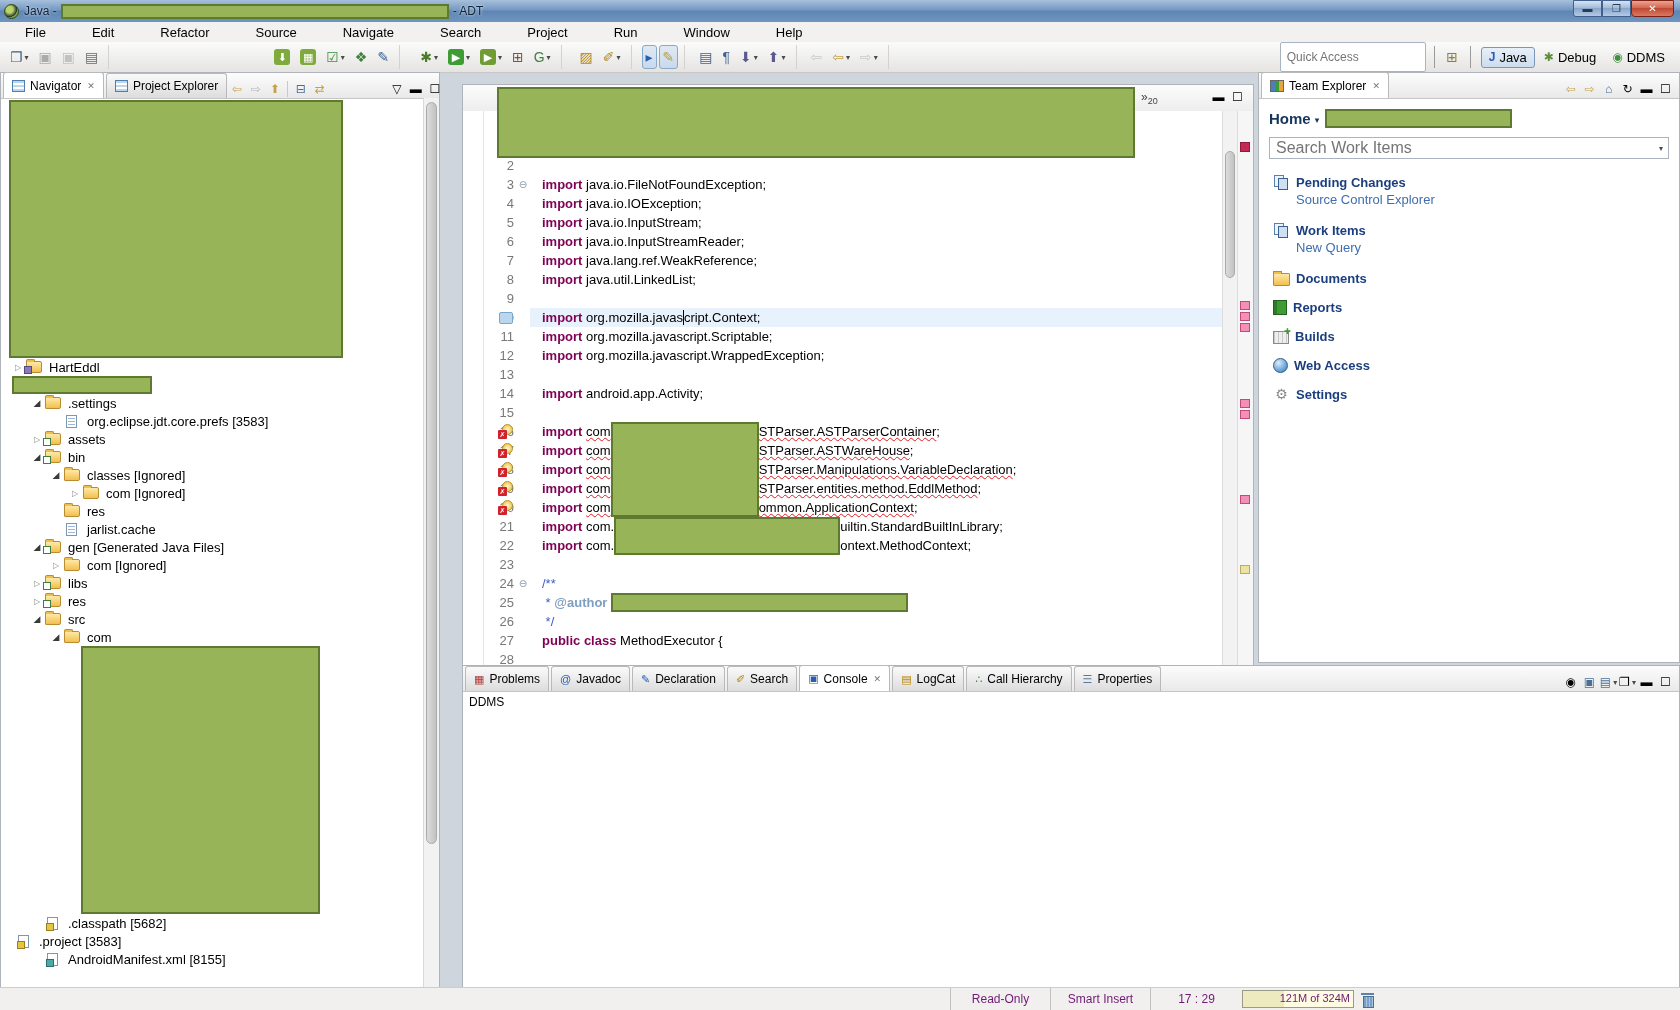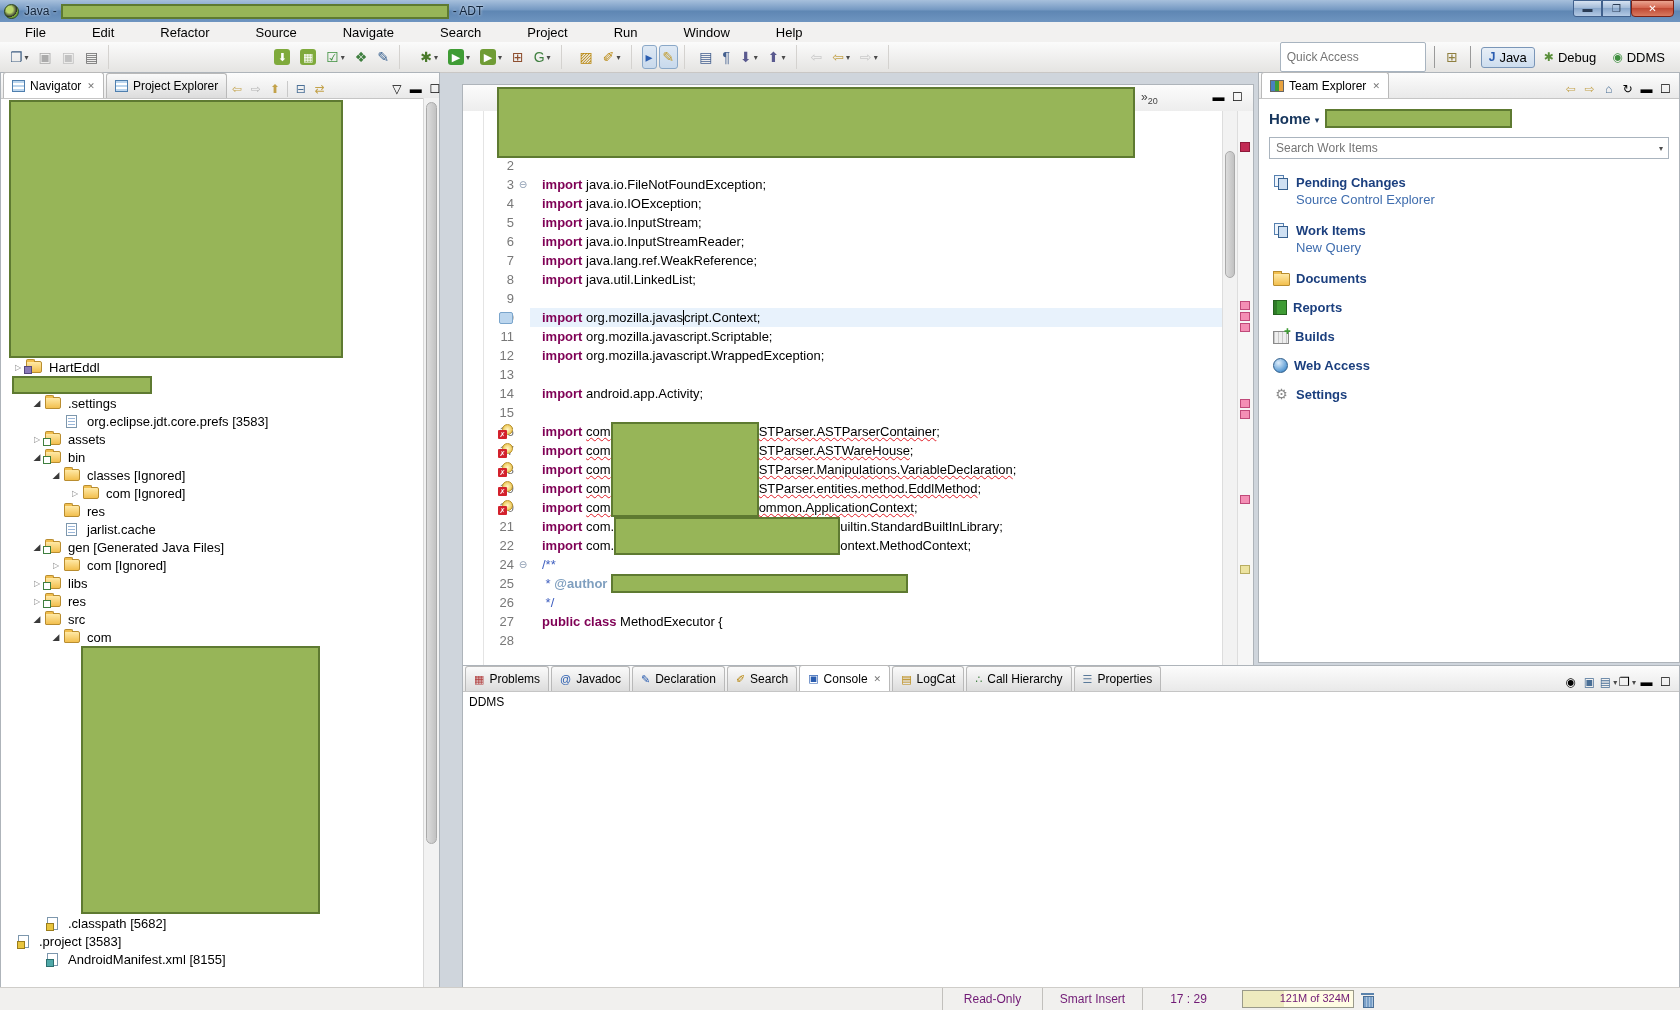--- a/index.html
+++ b/index.html
@@ -113,21 +113,21 @@
   .ov-mark.yellow{background:#ece3a0;border-color:#b8ad62;}
   .hscroll{position:absolute;left:0;right:0;bottom:0;height:13px;background:#f2f2f2;border-top:1px solid #ddd;display:flex;align-items:center;}
   .hs-arrow{width:14px;text-align:center;font-size:9px;color:#888;}
   .hs-thumb{height:9px;width:300px;background:linear-gradient(#dcdcdc,#c2c2c2);border:1px solid #aaa;border-radius:5px;margin-left:6px;}
   
   .te-home{display:flex;align-items:center;margin:10px 8px 0 10px;}
   .te-home-label{font-size:15px;font-weight:bold;color:#17365d;}
   .te-home-dd{font-size:9px;color:#17365d;margin:3px 6px 0 4px;}
   .te-home-redact{width:187px;height:19px;}
   .te-search{display:flex;align-items:center;margin:9px 10px 0 10px;border:1px solid #aab4be;background:#fff;height:22px;box-sizing:border-box;}
-  .te-search input{flex:1;border:none;outline:none;font-family:inherit;font-size:12px;color:#777;padding:0 6px;background:transparent;}
+  .te-search input{flex:1;border:none;outline:none;font-family:inherit;font-size:16px;color:#777;padding:0 6px;background:transparent;}
   .te-search .dd{margin-right:5px;}
   .te-items{margin:14px 0 0 14px;}
   .te-item{margin-bottom:11px;}
   .te-main{display:flex;align-items:center;height:18px;}
   .te-link{color:#1b3f7e;font-weight:bold;cursor:pointer;}
   .te-sub{color:#3f6dae;margin:1px 0 0 23px;height:18px;cursor:pointer;}
   .te-icon{width:17px;height:15px;position:relative;flex:none;margin-right:6px;}
   .te-icon.docs::before{content:"";position:absolute;left:1px;top:0;width:8px;height:10px;background:#eef4fb;border:1px solid #5580b0;}
   .te-icon.docs::after{content:"";position:absolute;left:5px;top:3px;width:8px;height:10px;background:#cfe0f2;border:1px solid #38618f;}
   .te-icon.book{width:12px;height:13px;background:linear-gradient(90deg,#2f7c28 0 3px,#3f9c35 3px);border:1px solid #24611e;margin-top:1px;}
@@ -138,21 +138,21 @@
   .te-icon.globe{width:13px;height:13px;border-radius:50%;background:radial-gradient(circle at 35% 30%,#dcecfa,#5a9bd4 70%,#3a72a8);border:1px solid #2d5c8a;margin-top:1px;}
   .te-icon.gear{font-size:14px;line-height:15px;color:#8a8a8a;text-align:center;}
   
   .console-area{position:absolute;top:26px;left:0;right:0;bottom:0;background:#fff;}
   .console-title{padding:3px 0 0 6px;font-size:12px;}
   
   .statusbar{position:absolute;left:0;right:0;bottom:0;height:22px;background:#f1f0ee;border-top:1px solid #cfcdc9;
     display:flex;align-items:center;font-size:12px;color:#701a75;}
   .sb-spacer{flex:1;}
   .sb-cell{height:100%;display:flex;align-items:center;justify-content:center;border-left:1px solid #c2c0bc;padding:0 4px;box-sizing:border-box;}
-  .heap{width:110px;height:16px;border:1px solid #9a9a8a;background:#fffce3;position:relative;margin-left:8px;}
+  .heap{width:110px;height:16px;border:1px solid #9a9a8a;background:#fffce3;position:relative;margin-left:0;}
   .heap-fill{position:absolute;left:0;top:0;bottom:0;width:37%;background:#eeeabf;}
   .heap-text{position:absolute;right:3px;top:1px;font-size:11px;}
   .trash{width:13px;height:15px;position:relative;margin:0 10px 0 7px;}
   .trash::before{content:"";position:absolute;top:1px;left:0;width:13px;height:2px;background:#5a82ab;}
   .trash::after{content:"";position:absolute;top:4px;left:2px;width:9px;height:10px;
     background:repeating-linear-gradient(90deg,#7aa0c8 0 2px,#aac4de 2px 3px);border:1px solid #4a6f96;}
   .glyph-gold{color:#c3a24a;} .glyph-gray{color:#b5b5b5;} .glyph-blue{color:#4a6f96;}
 </style>
 </head>
 <body>
@@ -461,20 +461,21 @@
         <div class="code-row"><span class="lnum">13</span><span class="row-ann"></span><span class="fold"></span><span class="codetxt"></span></div>
         <div class="code-row"><span class="lnum">14</span><span class="row-ann"></span><span class="fold"></span><span class="codetxt"><span class="kw">import </span><span>android.app.Activity;</span></span></div>
         <div class="code-row"><span class="lnum">15</span><span class="row-ann"></span><span class="fold"></span><span class="codetxt"></span></div>
         <div class="code-row"><span class="lnum">16</span><span class="row-ann"><span class="err-icon"></span></span><span class="fold"></span><span class="codetxt"><span class="kw">import </span><span class="errtxt">com</span><span class="rspace t" style="width:148px;"></span><span class="errtxt">STParser.ASTParserContainer</span><span>;</span></span></div>
         <div class="code-row"><span class="lnum">17</span><span class="row-ann"><span class="err-icon"></span></span><span class="fold"></span><span class="codetxt"><span class="kw">import </span><span class="errtxt">com</span><span class="rspace m" style="width:148px;"></span><span class="errtxt">STParser.ASTWareHouse</span><span>;</span></span></div>
         <div class="code-row"><span class="lnum">18</span><span class="row-ann"><span class="err-icon"></span></span><span class="fold"></span><span class="codetxt"><span class="kw">import </span><span class="errtxt">com</span><span class="rspace m" style="width:148px;"></span><span class="errtxt">STParser.Manipulations.VariableDeclaration</span><span>;</span></span></div>
         <div class="code-row"><span class="lnum">19</span><span class="row-ann"><span class="err-icon"></span></span><span class="fold"></span><span class="codetxt"><span class="kw">import </span><span class="errtxt">com</span><span class="rspace m" style="width:148px;"></span><span class="errtxt">STParser.entities.method.EddlMethod</span><span>;</span></span></div>
         <div class="code-row"><span class="lnum">20</span><span class="row-ann"><span class="err-icon"></span></span><span class="fold"></span><span class="codetxt"><span class="kw">import </span><span class="errtxt">com</span><span class="rspace b" style="width:148px;"></span><span class="errtxt">ommon.ApplicationContext</span><span>;</span></span></div>
         <div class="code-row"><span class="lnum">21</span><span class="row-ann"></span><span class="fold"></span><span class="codetxt"><span class="kw">import </span><span>com.</span><span class="rspace t" style="width:226px;"></span><span>uiltin.StandardBuiltInLibrary;</span></span></div>
         <div class="code-row"><span class="lnum">22</span><span class="row-ann"></span><span class="fold"></span><span class="codetxt"><span class="kw">import </span><span>com.</span><span class="rspace b" style="width:226px;"></span><span>ontext.MethodContext;</span></span></div>
+        <div class="code-row"><span class="lnum">23</span><span class="row-ann"></span><span class="fold"></span><span class="codetxt"></span></div>
         <div class="code-row"><span class="lnum">24</span><span class="row-ann"></span><span class="fold">⊖</span><span class="codetxt"><span class="cmt">/**</span></span></div>
         <div class="code-row"><span class="lnum">25</span><span class="row-ann"></span><span class="fold"></span><span class="codetxt"><span class="cmt"> * </span><span class="tag">@author </span><span class="rspace s" style="width:297px;"></span></span></div>
         <div class="code-row"><span class="lnum">26</span><span class="row-ann"></span><span class="fold"></span><span class="codetxt"><span class="cmt"> */</span></span></div>
         <div class="code-row"><span class="lnum">27</span><span class="row-ann"></span><span class="fold"></span><span class="codetxt"><span class="kw">public class </span><span>MethodExecutor {</span></span></div>
         <div class="code-row"><span class="lnum">28</span><span class="row-ann"></span><span class="fold"></span><span class="codetxt"></span></div>
       </div>
     <div class="ed-scroll">
       <div class="scroll-thumb" style="top:40px;height:125px;"></div>
     </div>
     <div class="overview" id="overview-ruler">

